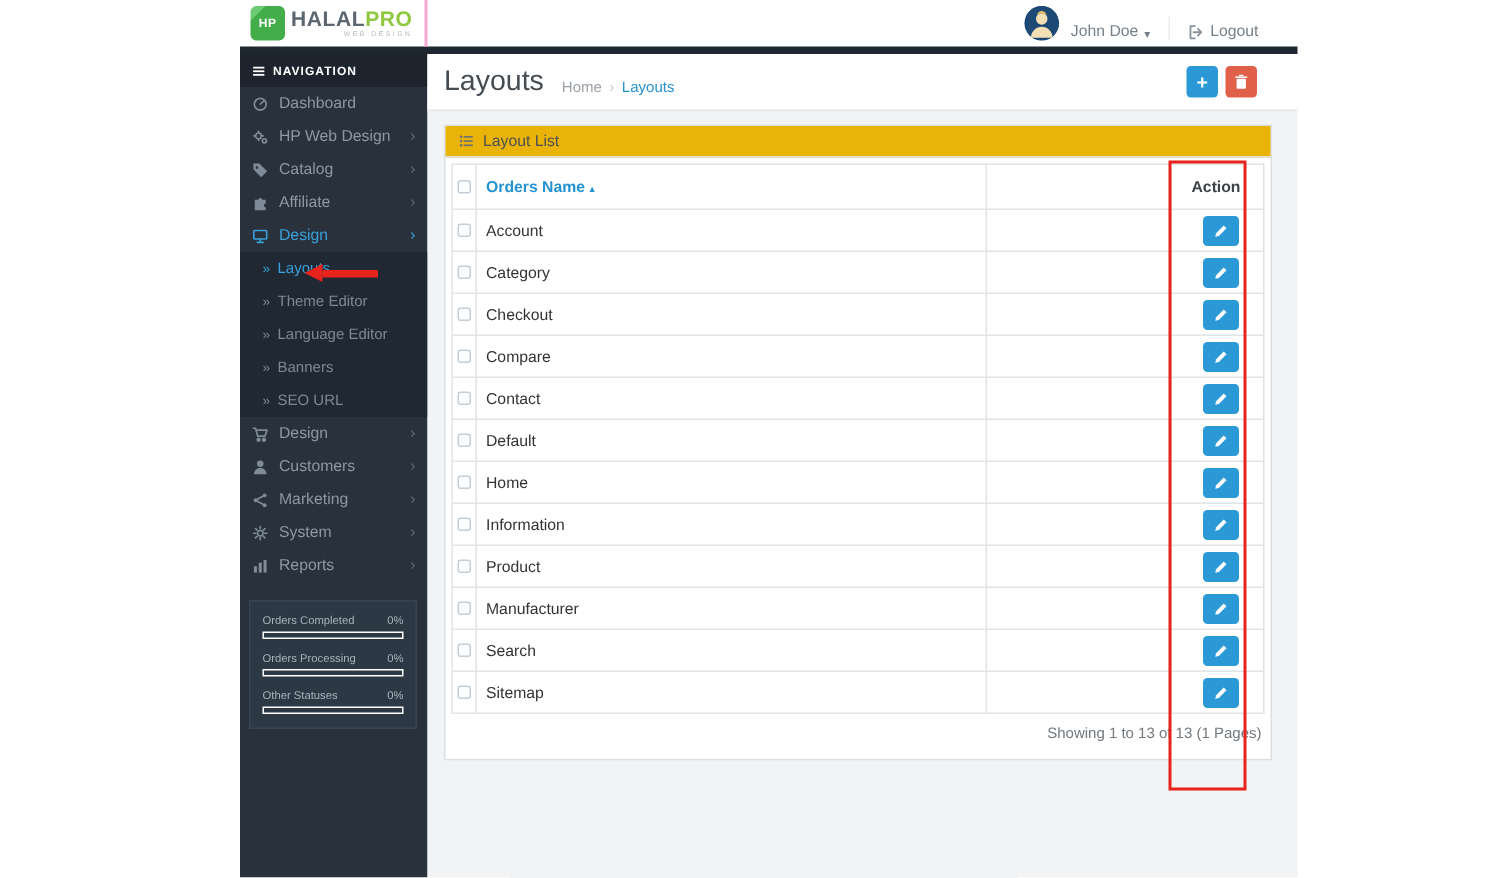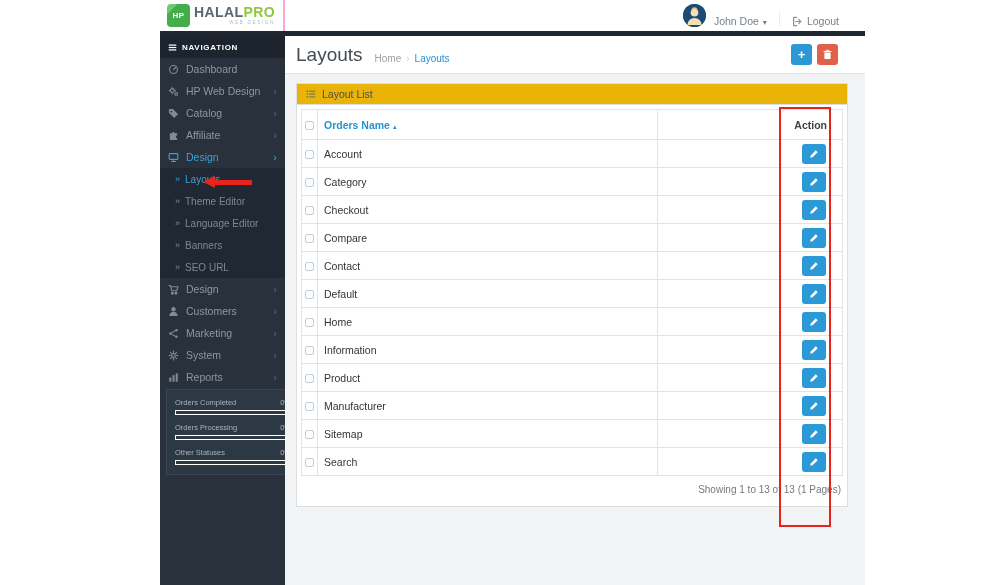--- a/index.html
+++ b/index.html
@@ -32,21 +32,21 @@
   .nav-title{height:22px;background:#1d242e;color:#fff;font-size:8px;font-weight:bold;letter-spacing:.7px;display:flex;align-items:center;gap:5px;padding-left:8px;}
   .nav-item{height:22px;display:flex;align-items:center;padding:0 8px;color:#8c98a4;font-size:10.5px;cursor:pointer;}
   .nav-item .nav-icon{width:14px;display:flex;align-items:center;color:#7f8c98;}
   .nav-item .nav-label{margin-left:4px;white-space:nowrap;}
   .nav-item .nav-chevron{margin-left:auto;font-size:11px;color:#5f6b77;line-height:1;}
   .nav-item.active,.nav-item.active .nav-icon,.nav-item.active .nav-chevron{color:#3aa1da;}
   .nav-submenu{background:#202833;}
   .nav-subitem{height:22px;display:flex;align-items:center;padding-left:15px;gap:5px;color:#7c8893;font-size:10px;cursor:pointer;}
   .nav-subitem .sub-bullet{font-size:9px;}
   .nav-subitem.active{color:#3aa1da;}
-  .stats-box{position:absolute;left:6px;top:353px;width:134px;background:#2d3845;border:1px solid #3a4450;padding:8px 8px 1px;}
+  .stats-box{position:absolute;left:6px;top:364px;width:112px;background:#2d3845;border:1px solid #3a4450;padding:8px 8px 1px;}
   .stat{margin-bottom:8px;}
   .stat-top{display:flex;justify-content:space-between;color:#a9b2bc;font-size:7.5px;margin-bottom:3px;}
   .stat-bar{height:5px;border:1px solid #fff;background:transparent;}
 
   
   .content{flex:1;background:#f2f3f4;position:relative;min-width:0;}
   .page-header{background:#fff;border-bottom:1px solid #e3e5e7;height:38px;display:flex;align-items:center;padding-left:11px;position:relative;}
   .page-title{font-size:19px;font-weight:400;color:#454c52;}
   .breadcrumb{margin-left:12px;margin-top:7px;font-size:10px;color:#9aa0a6;display:flex;align-items:center;}
   .breadcrumb .sep{margin:0 5px;color:#c9cdd1;}
@@ -473,33 +473,33 @@
           <td class="action-cell"><button class="btn-edit">
                       <span class="eicon" style="display:flex">
                         <svg width="10" height="10" viewBox="0 0 12 12" fill="currentColor">
                           <path d="M1.4 10.6l.7-2.9 6.1-6.1 2.2 2.2-6.1 6.1z"></path>
                         </svg>
                       </span>
                     </button></td>
         </tr>
                 <tr>
           <td class="check-cell"><span class="checkbox"></span></td>
+          <td class="name-cell">Search</td>
+          <td></td>
+          <td class="action-cell"><button class="btn-edit">
+                      <span class="eicon" style="display:flex">
+                        <svg width="10" height="10" viewBox="0 0 12 12" fill="currentColor">
+                          <path d="M1.4 10.6l.7-2.9 6.1-6.1 2.2 2.2-6.1 6.1z"></path>
+                        </svg>
+                      </span>
+                    </button></td>
+        </tr>
+                <tr>
+          <td class="check-cell"><span class="checkbox"></span></td>
           <td class="name-cell">Sitemap</td>
-          <td></td>
-          <td class="action-cell"><button class="btn-edit">
-                      <span class="eicon" style="display:flex">
-                        <svg width="10" height="10" viewBox="0 0 12 12" fill="currentColor">
-                          <path d="M1.4 10.6l.7-2.9 6.1-6.1 2.2 2.2-6.1 6.1z"></path>
-                        </svg>
-                      </span>
-                    </button></td>
-        </tr>
-                <tr>
-          <td class="check-cell"><span class="checkbox"></span></td>
-          <td class="name-cell">Search</td>
           <td></td>
           <td class="action-cell"><button class="btn-edit">
                       <span class="eicon" style="display:flex">
                         <svg width="10" height="10" viewBox="0 0 12 12" fill="currentColor">
                           <path d="M1.4 10.6l.7-2.9 6.1-6.1 2.2 2.2-6.1 6.1z"></path>
                         </svg>
                       </span>
                     </button></td>
         </tr>
               </tbody>

